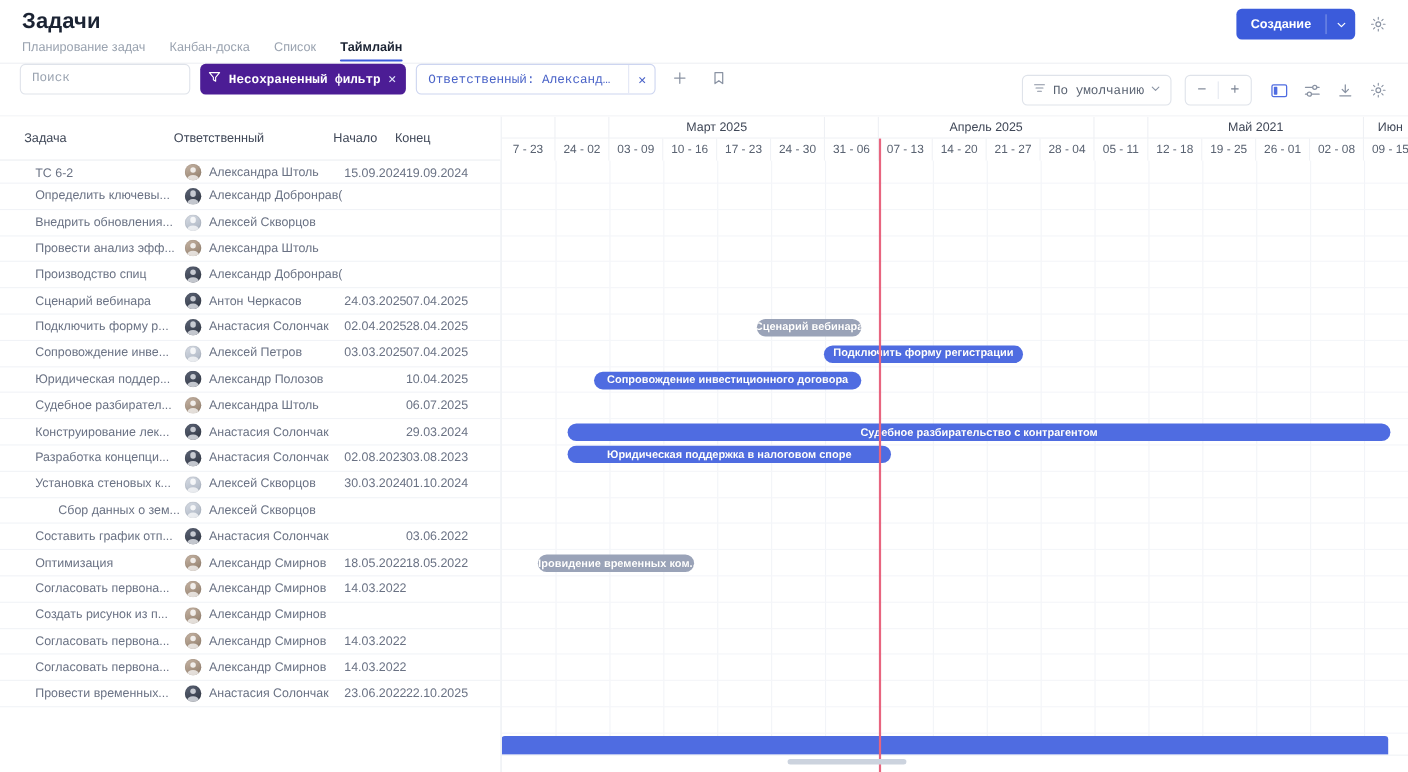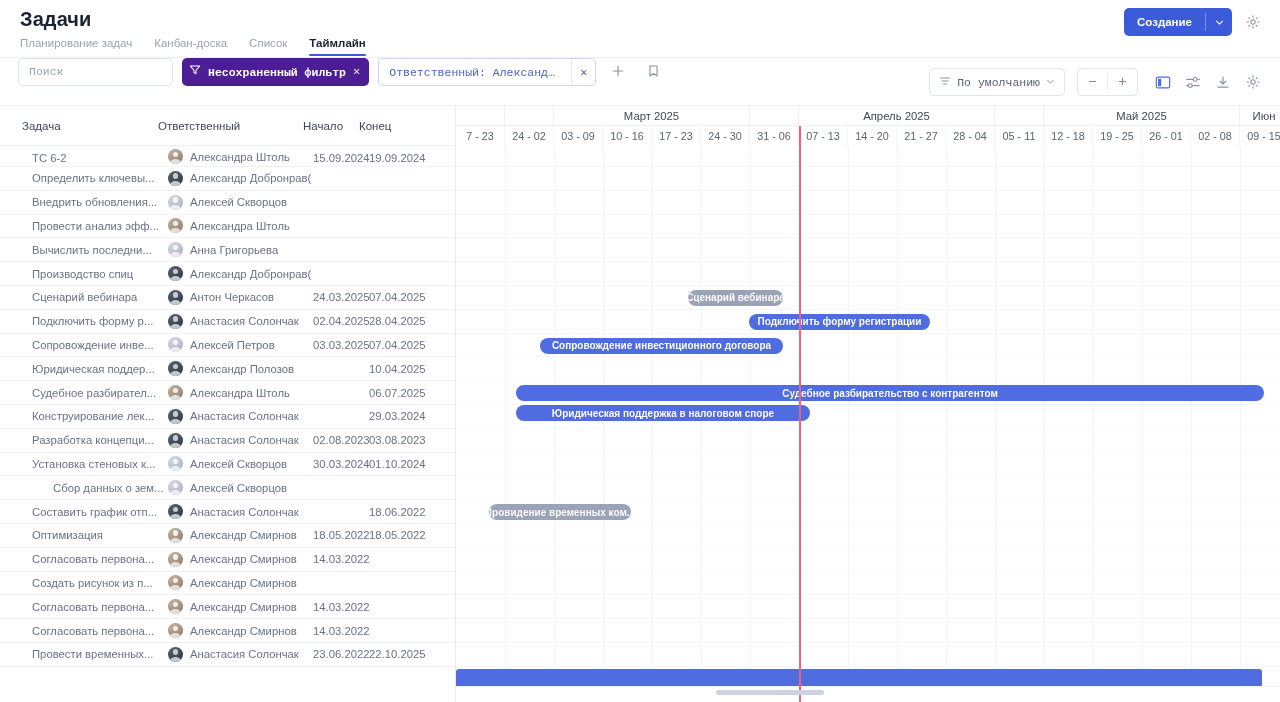--- a/index.html
+++ b/index.html
@@ -326,21 +326,21 @@
   <div class="grid-wrap">
 
     <div class="tl">
       <div class="tl-head-month" id="moHead">
           <div class="tl-mo" style="flex: 0 0 49px;"></div>
           <div class="tl-mo" style="flex: 0 0 49px;"></div>
           <div class="tl-mo" style="flex: 0 0 196px;">Март 2025</div>
           <div class="tl-mo" style="flex: 0 0 49px;"></div>
           <div class="tl-mo" style="flex: 0 0 196px;">Апрель 2025</div>
           <div class="tl-mo" style="flex: 0 0 49px;"></div>
-          <div class="tl-mo" style="flex: 0 0 196px;">Май 2025</div>
+          <div class="tl-mo" style="flex: 0 0 196px;">Май 2021</div>
           <div class="tl-mo" style="flex: 0 0 49px;">Июн</div>
         </div>
       <div class="tl-head-week" id="wkHead">
           <div class="tl-wk">7 - 23</div>
           <div class="tl-wk">24 - 02</div>
           <div class="tl-wk">03 - 09</div>
           <div class="tl-wk">10 - 16</div>
           <div class="tl-wk">17 - 23</div>
           <div class="tl-wk">24 - 30</div>
           <div class="tl-wk">31 - 06</div>
@@ -460,31 +460,20 @@
             </div>
             <div class="c-resp">
               <span class="avatar warm"></span>
               <span class="nm">Александра Штоль</span>
             </div>
             <div class="c-start"></div>
             <div class="c-end"></div>
           </div>
           <div class="row">
             <div class="c-task">
-              <span class="t">Вычислить последни...</span>
-            </div>
-            <div class="c-resp">
-              <span class="avatar light"></span>
-              <span class="nm">Анна Григорьева</span>
-            </div>
-            <div class="c-start"></div>
-            <div class="c-end"></div>
-          </div>
-          <div class="row">
-            <div class="c-task">
               <span class="t">Производство спиц</span>
             </div>
             <div class="c-resp">
               <span class="avatar dark"></span>
               <span class="nm">Александр Добронрав(</span>
             </div>
             <div class="c-start"></div>
             <div class="c-end"></div>
           </div>
           <div class="row">
@@ -589,21 +578,21 @@
           </div>
           <div class="row">
             <div class="c-task">
               <span class="t">Составить график отп...</span>
             </div>
             <div class="c-resp">
               <span class="avatar dark"></span>
               <span class="nm">Анастасия Солончак</span>
             </div>
             <div class="c-start"></div>
-            <div class="c-end">18.06.2022</div>
+            <div class="c-end">03.06.2022</div>
           </div>
           <div class="row">
             <div class="c-task">
               <span class="t">Оптимизация</span>
             </div>
             <div class="c-resp">
               <span class="avatar warm"></span>
               <span class="nm">Александр Смирнов</span>
             </div>
             <div class="c-start">18.05.2022</div>

